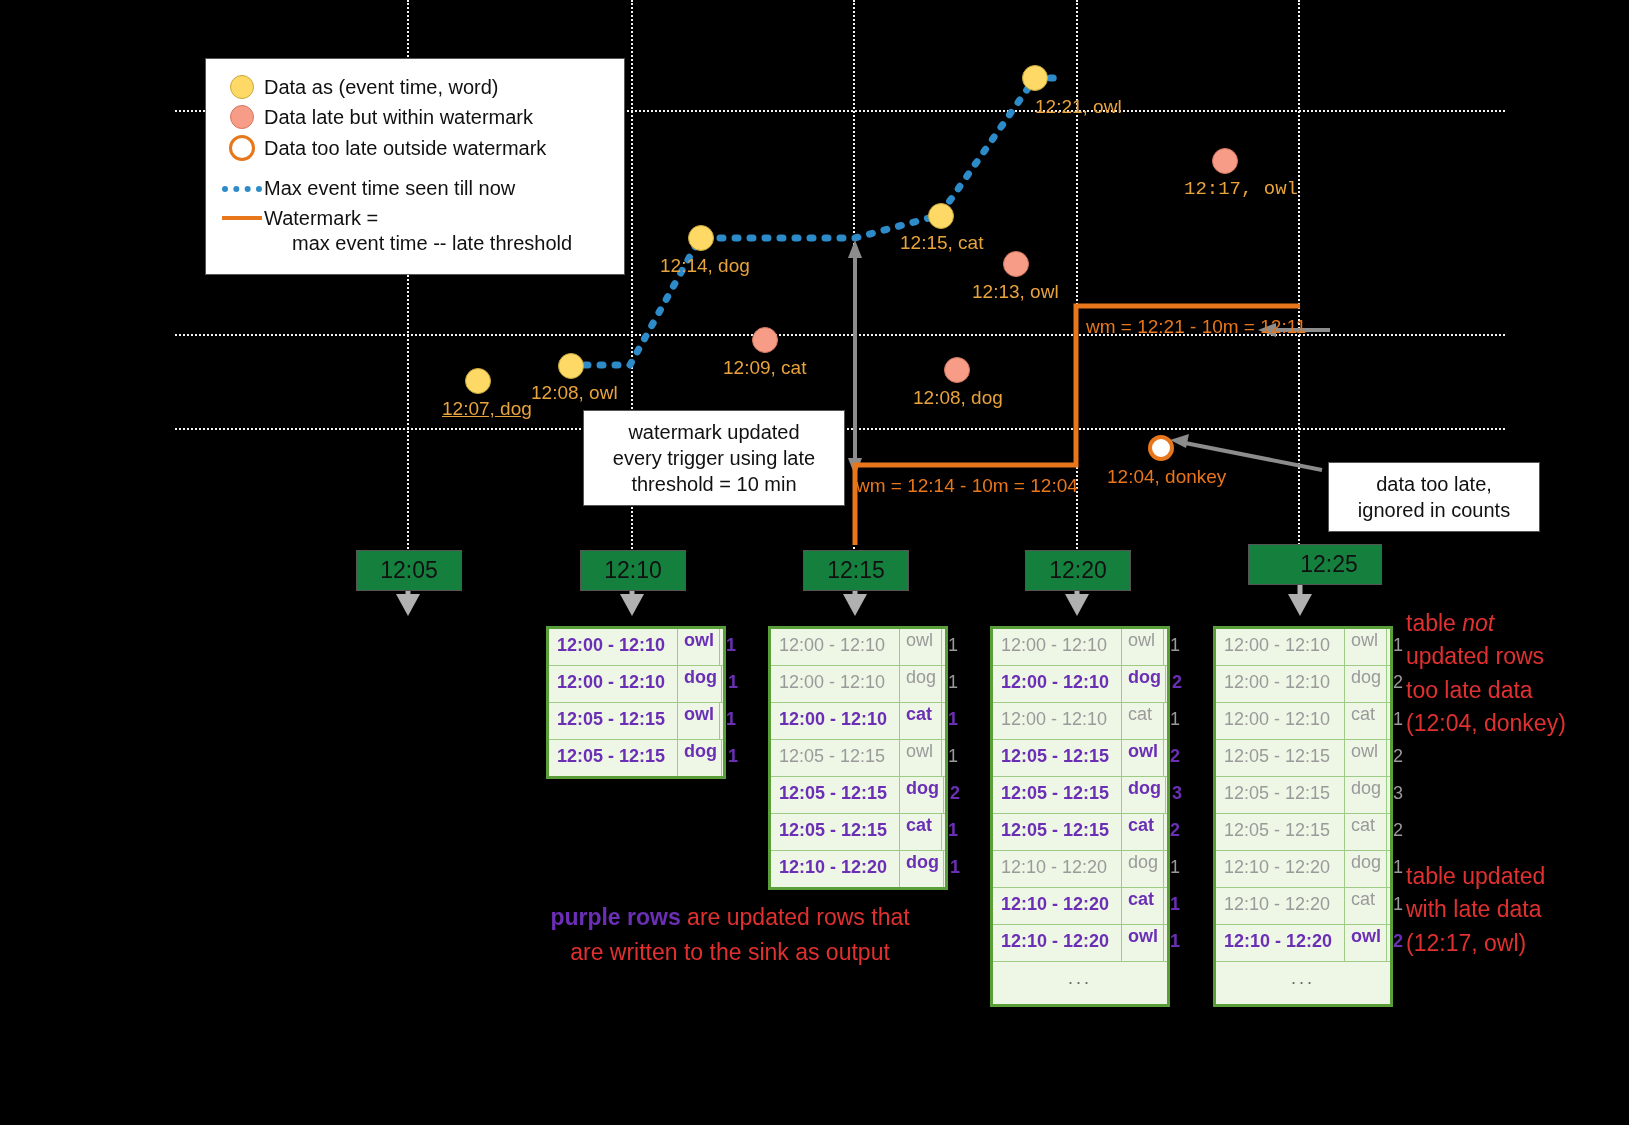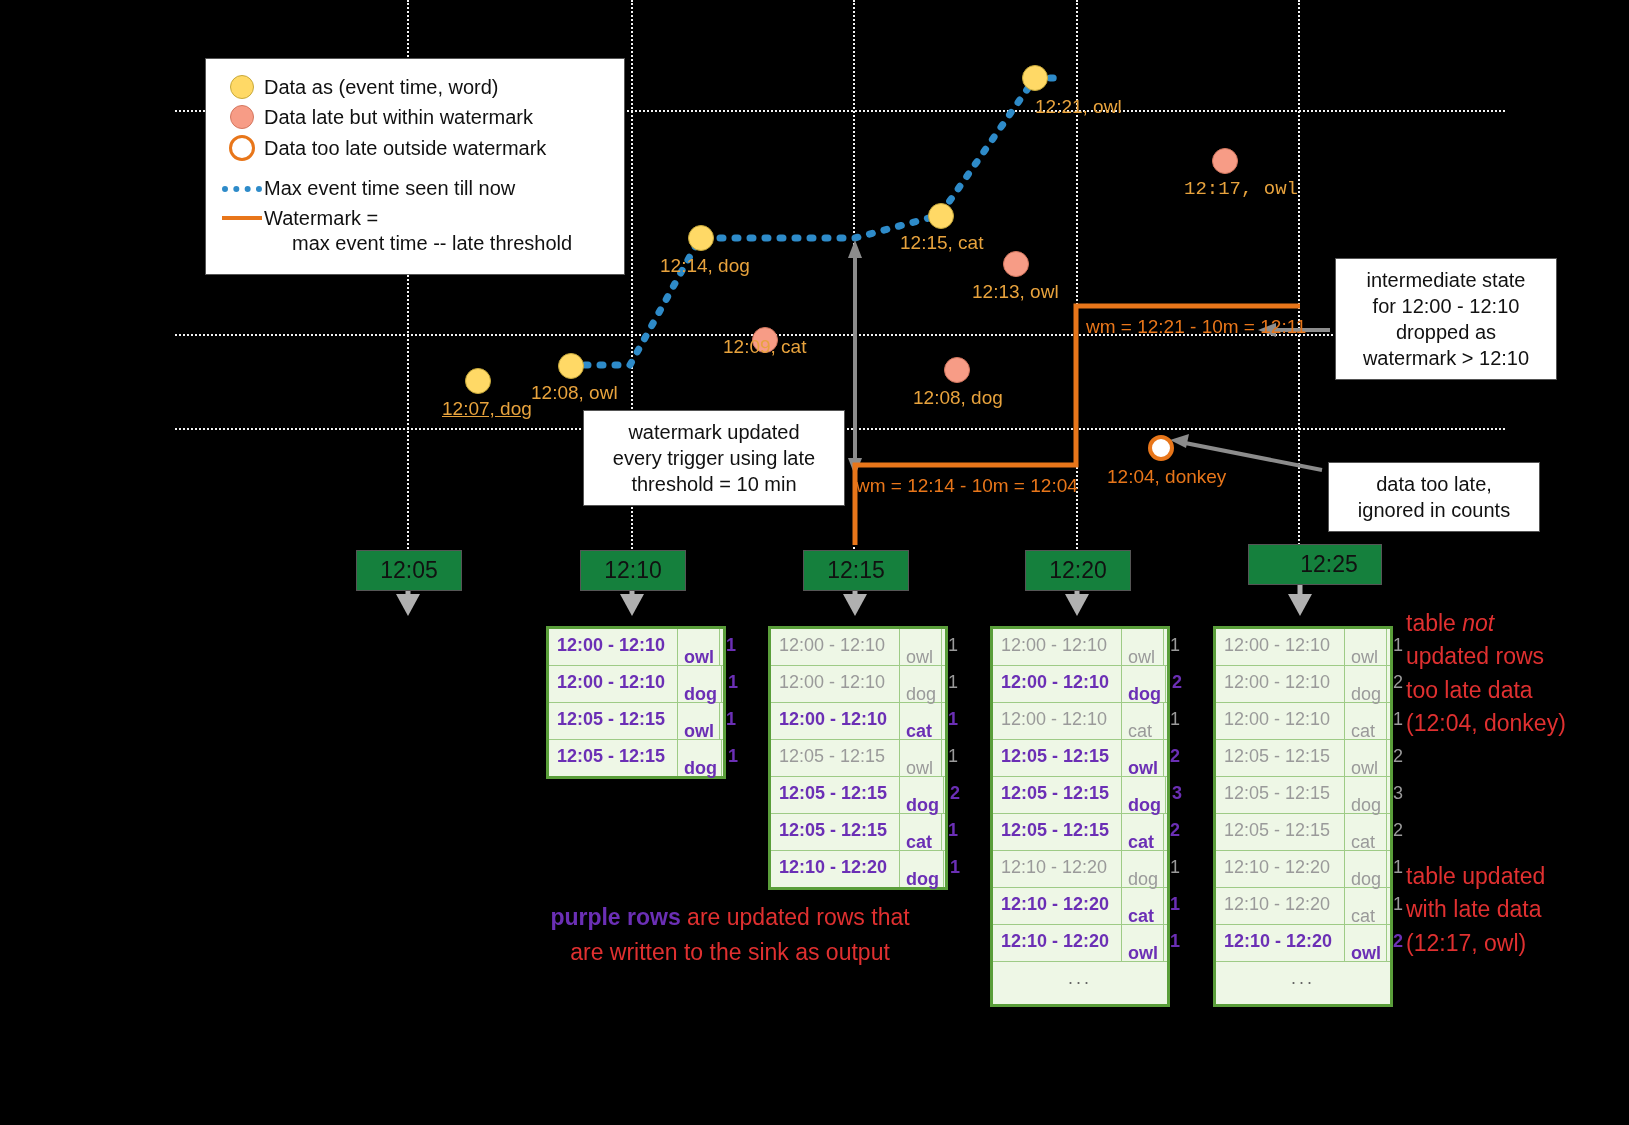--- a/index.html
+++ b/index.html
@@ -46,21 +46,21 @@
 
   
   .wmlabel{position:absolute;font-size:19px;color:#e8761a;white-space:nowrap;}
 
   
   .tbl{position:absolute;border:3px solid #5a9e3a;background:#eef7e6;
        box-sizing:border-box;}
   .trow{display:flex;align-items:stretch;border-bottom:1px solid #9ecb86;height:36px;}
   .trow:last-child{border-bottom:none;}
   .trow .c1{flex:0 0 128px;padding:6px 6px 0 8px;font-size:18px;box-sizing:border-box;}
-  .trow .c2{flex:0 0 42px;padding:18px 4px 0 6px;font-size:18px;box-sizing:border-box;
+  .trow .c2{flex:0 0 42px;padding:1px 4px 0 6px;font-size:18px;box-sizing:border-box;
             border-left:1px solid #9ecb86;}
   .trow .c3{flex:0 0 26px;padding:6px 0 0 6px;font-size:18px;box-sizing:border-box;
             border-left:1px solid #9ecb86;}
   .trow.grey{color:#9a9a9a;}
   .trow.grey .c1,.trow.grey .c2,.trow.grey .c3{color:#9a9a9a;}
   .trow.purple .c1,.trow.purple .c2,.trow.purple .c3{color:#6b2fb5;font-weight:bold;}
   .trow.ellipsis{justify-content:center;color:#666;font-size:18px;letter-spacing:3px;padding-top:6px;}
 
   
   .rednote{position:absolute;color:#e03030;font-size:23px;line-height:1.45;}
@@ -158,43 +158,37 @@
   <div class="pt yellow" style="left:688px;top:225px;"></div>
   <div class="plabel" style="left:660px;top:255px;">12:14, dog</div>
 
   <div class="pt yellow" style="left:928px;top:203px;"></div>
   <div class="plabel" style="left:900px;top:232px;">12:15, cat</div>
 
   <div class="pt yellow" style="left:1022px;top:65px;"></div>
   <div class="plabel" style="left:1035px;top:96px;">12:21, owl</div>
 
   <div class="pt salmon" style="left:752px;top:327px;"></div>
-  <div class="plabel" style="left:723px;top:336px;">12:09, cat</div>
+  <div class="plabel" style="left:723px;top:357px;">12:09, cat</div>
 
   <div class="pt salmon" style="left:1003px;top:251px;"></div>
   <div class="plabel" style="left:972px;top:281px;">12:13, owl</div>
 
   <div class="pt salmon" style="left:944px;top:357px;"></div>
   <div class="plabel" style="left:913px;top:387px;">12:08, dog</div>
 
   <div class="pt salmon" style="left:1212px;top:148px;"></div>
   <div class="plabel" style="left:1184px;top:178px;font-family:Liberation Mono, monospace;">12:17, owl</div>
 
   <div class="pt hollow" style="left:1148px;top:435px;"></div>
   <div class="plabel orange" style="left:1107px;top:466px;">12:04, donkey</div>
 
   <div class="wmlabel" style="left:856px;top:475px;">wm = 12:14 - 10m = 12:04</div>
   <div class="wmlabel" style="left:1086px;top:316px;">wm = 12:21 - 10m = 12:11</div>
 
-  <div class="callout" style="left:1335px;top:258px;width:222px;">
-    <div>intermediate state</div>
-    <div>for 12:00 - 12:10</div>
-    <div>dropped as</div>
-    <div>watermark &gt; 12:10</div>
-  </div>
 
   <div class="callout" style="left:583px;top:410px;width:262px;">
     <div>watermark updated</div>
     <div>every trigger using late</div>
     <div>threshold = 10 min</div>
   </div>
 
   <div class="callout" style="left:1328px;top:462px;width:212px;">
     <div>data too late,</div>
     <div>ignored in counts</div>

